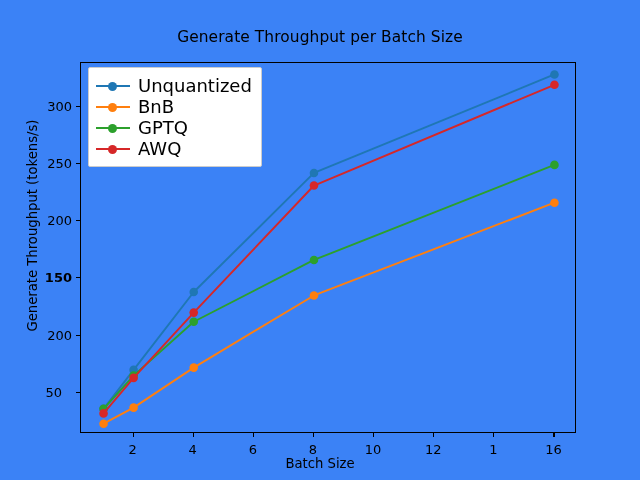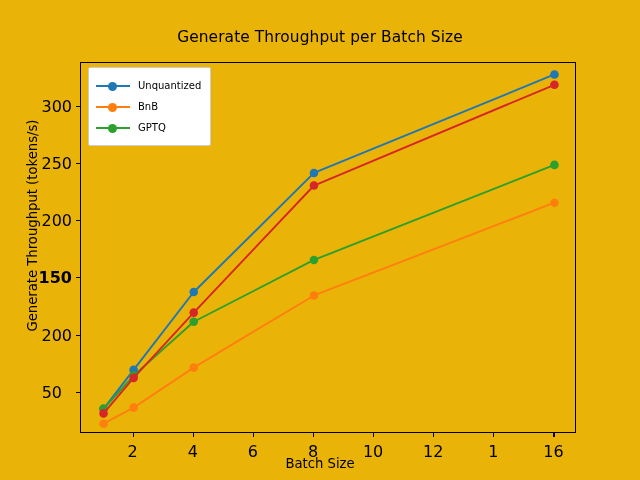--- a/index.html
+++ b/index.html
@@ -4,21 +4,21 @@
 <style>
   html, body {
     margin: 0;
     padding: 0;
     background: #ffffff;
   }
   #figure {
     position: relative;
     width: 640px;
     height: 480px;
-    background: #eab308;
+    background: #3b82f6;
     font-family: "DejaVu Sans", sans-serif;
     overflow: hidden;
   }
   #chart-title {
     position: absolute;
     left: 0;
     top: 28px;
     width: 640px;
     text-align: center;
     font-size: 15.4px;
@@ -34,21 +34,21 @@
     border: 1.1px solid #000000;
     box-sizing: border-box;
   }
   #plot-svg {
     position: absolute;
     left: 0;
     top: 0;
   }
   .tick-label {
     position: absolute;
-    font-size: 16px;
+    font-size: 13px;
     color: #000000;
     white-space: nowrap;
   }
   .ytick-label {
     text-align: right;
     transform: translateY(-50%);
   }
   .xtick-label {
     text-align: center;
     transform: translateX(-50%);
@@ -116,21 +116,21 @@
   }
   .legend-swatch .lswatch-dot {
     position: absolute;
     left: 12px;
     top: 3px;
     width: 9px;
     height: 9px;
     border-radius: 50%;
   }
   .legend-text {
-    font-size: 10px;
+    font-size: 18px;
     color: #000000;
     white-space: nowrap;
   }
 </style>
 </head>
 <body>
 
 <div id="figure">
 
   <div id="chart-title">Generate Throughput per Batch Size</div>
@@ -221,15 +221,22 @@
         </span>
         <span class="legend-text">BnB</span>
       </div>
       <div class="legend-row">
         <span class="legend-swatch">
           <span class="lswatch-line" style="background: rgb(44, 160, 44);"></span>
           <span class="lswatch-dot" style="background: rgb(44, 160, 44);"></span>
         </span>
         <span class="legend-text">GPTQ</span>
       </div>
+      <div class="legend-row">
+        <span class="legend-swatch">
+          <span class="lswatch-line" style="background: rgb(214, 39, 40);"></span>
+          <span class="lswatch-dot" style="background: rgb(214, 39, 40);"></span>
+        </span>
+        <span class="legend-text">AWQ</span>
+      </div>
     </div>
 
 </div>
 
 </body></html>

